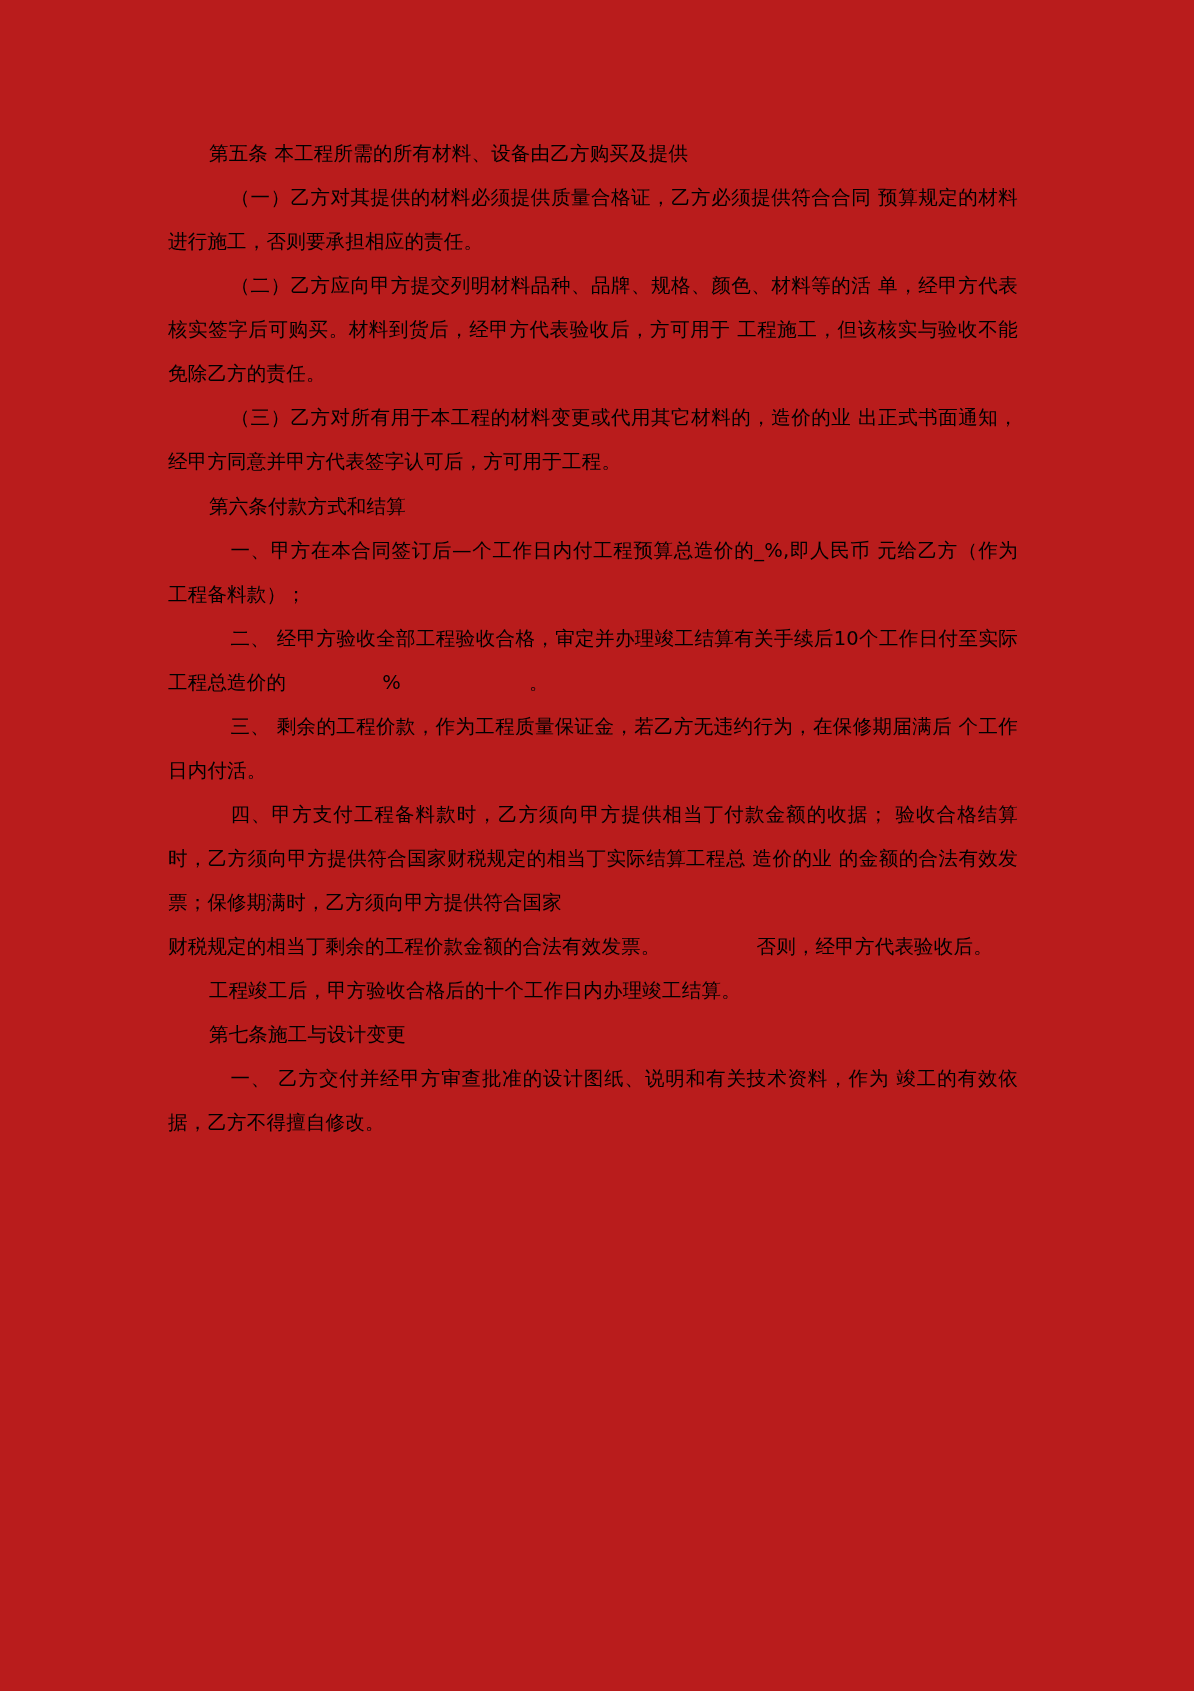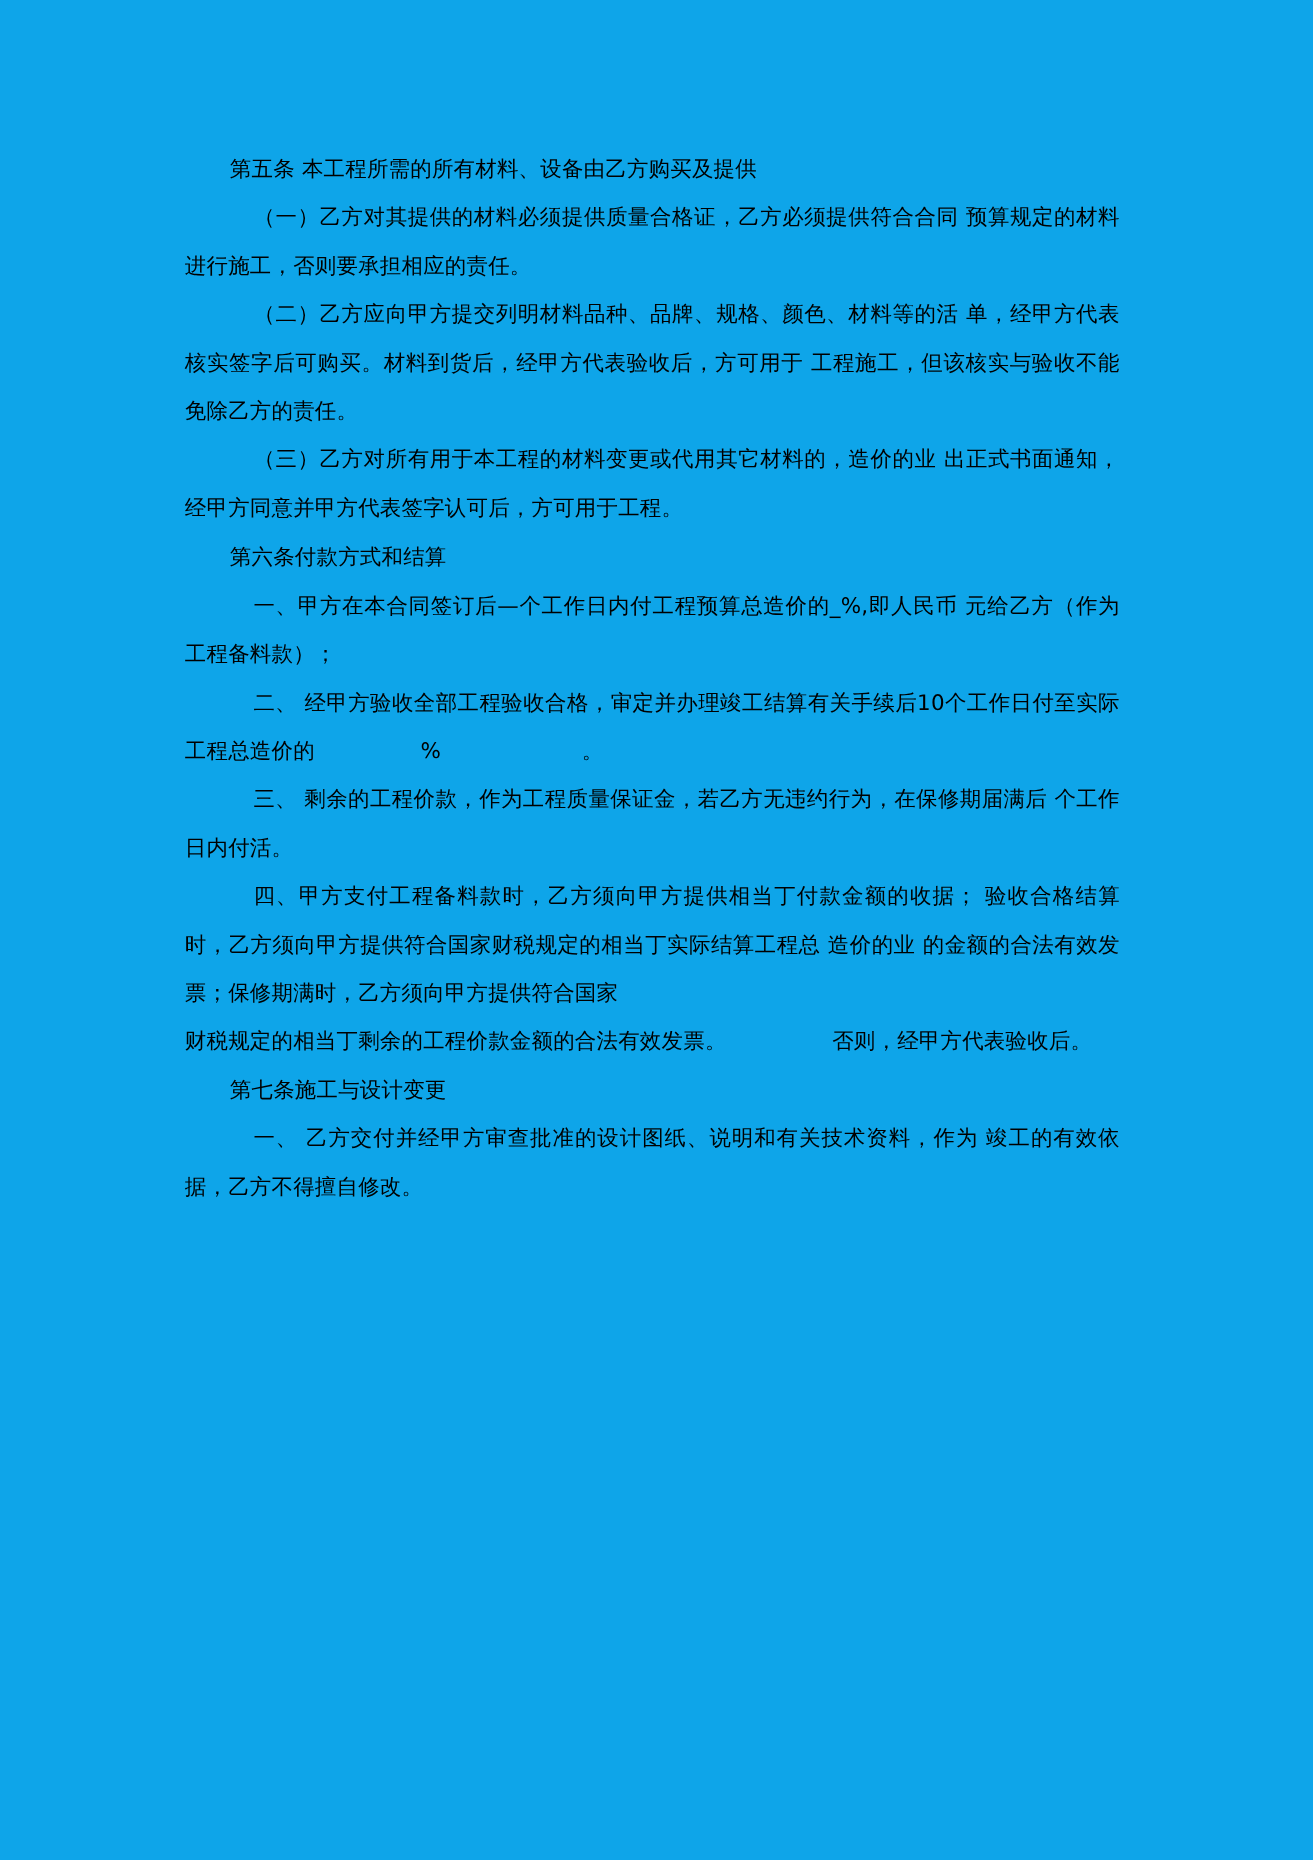--- a/index.html
+++ b/index.html
@@ -13,21 +13,21 @@
     font-family: "DejaVu Sans", "Liberation Sans", sans-serif;
     color: #000000;
     position: relative;
     overflow: hidden;
   }
   .page {
     box-sizing: border-box;
     width: 1194px;
     height: 1691px;
     padding: 132px 176px 0 168px;
-    background: #0ea5e9;
+    background: #b91c1c;
   }
   .doc {
     font-size: 19.5px;
     line-height: 2.26;
     letter-spacing: 0.2px;
     text-align: justify;
     text-justify: inter-ideograph;
   }
   p {
     margin: 0;
@@ -60,20 +60,21 @@
 
     <p class="p-ind2"><span>二、 经甲方验收全部工程验收合格，审定并办理竣工结算有关手续后10个工作日付至实际工程总造价的</span><span class="gap-md"></span><span>%</span><span class="gap-lg"></span><span>。</span></p>
 
     <p class="p-ind2">三、 剩余的工程价款，作为工程质量保证金，若乙方无违约行为，在保修期届满后 个工作日内付活。</p>
 
     <p class="p-ind2">四、甲方支付工程备料款时，乙方须向甲方提供相当丁付款金额的收据； 验收合格结算时，乙方须向甲方提供符合国家财税规定的相当丁实际结算工程总 造价的业 的金额的合法有效发票；保修期满时，乙方须向甲方提供符合国家</p>
 
     <p class="p-flat"><span>财税规定的相当丁剩余的工程价款金额的合法有效发票。</span><span class="gap-md"></span><span>否则，经甲方代表验收后。</span></p>
 
 
+    <p class="p-ind1">工程竣工后，甲方验收合格后的十个工作日内办理竣工结算。</p>
 
     <p class="p-ind1">第七条施工与设计变更</p>
 
     <p class="p-ind2">一、 乙方交付并经甲方审查批准的设计图纸、说明和有关技术资料，作为 竣工的有效依据，乙方不得擅自修改。</p>
 
 
 
   </div>
 </div>
 

